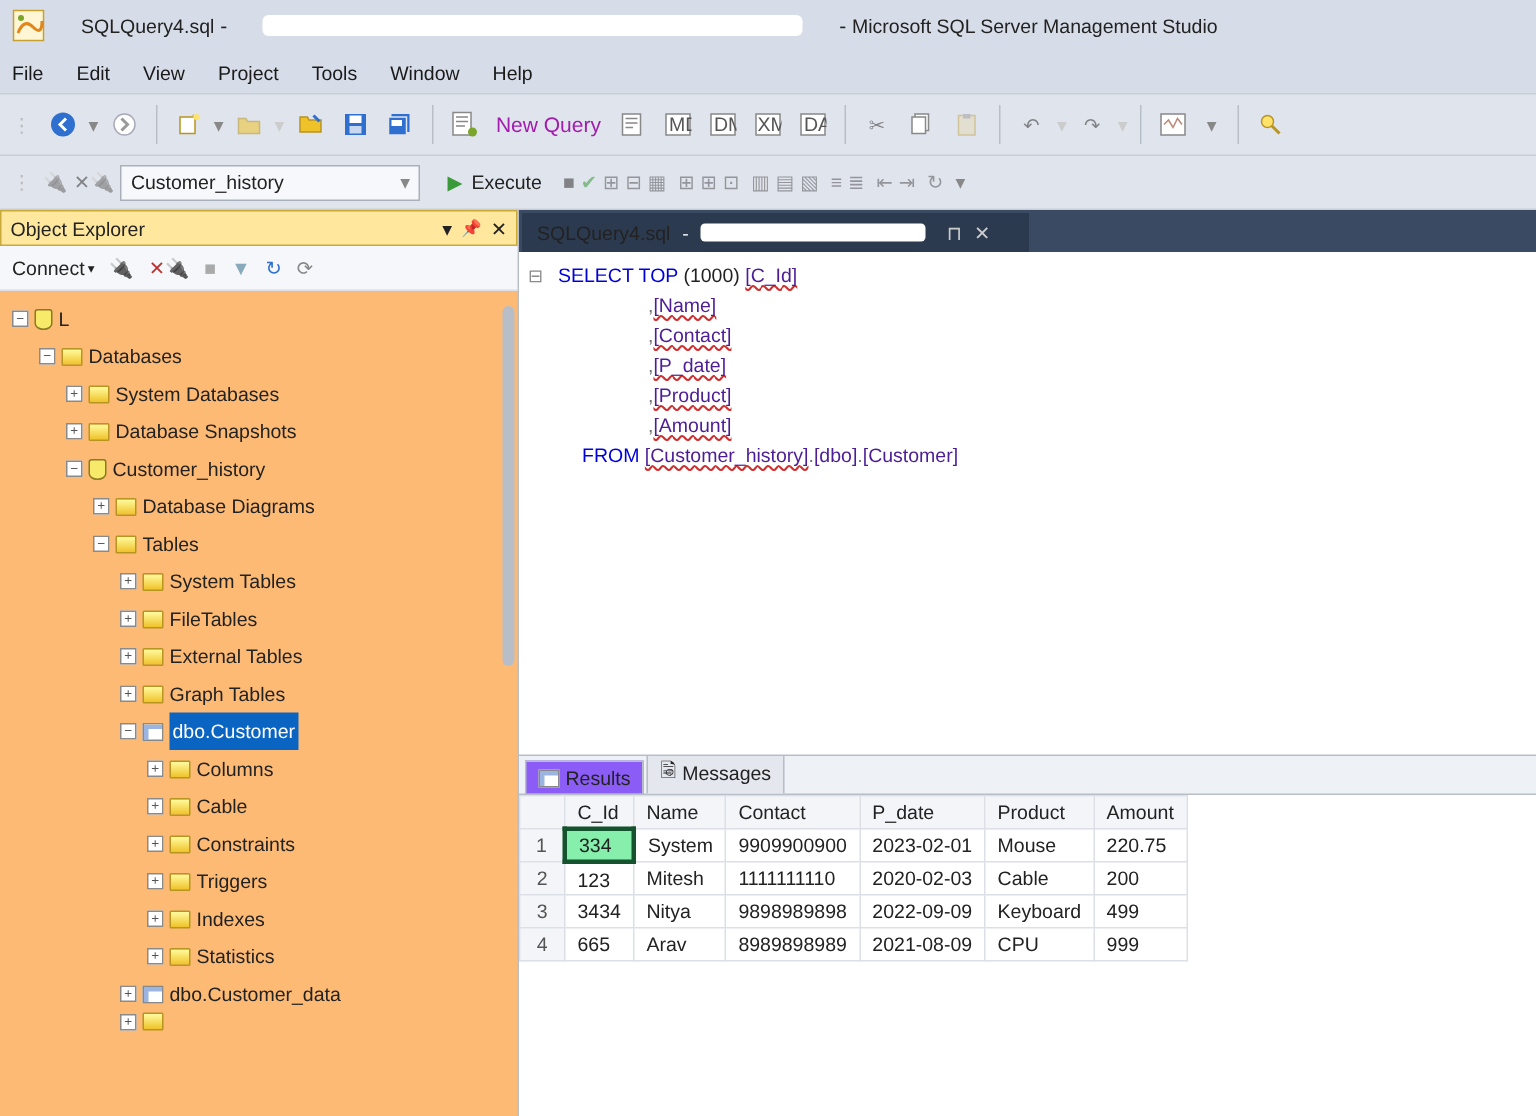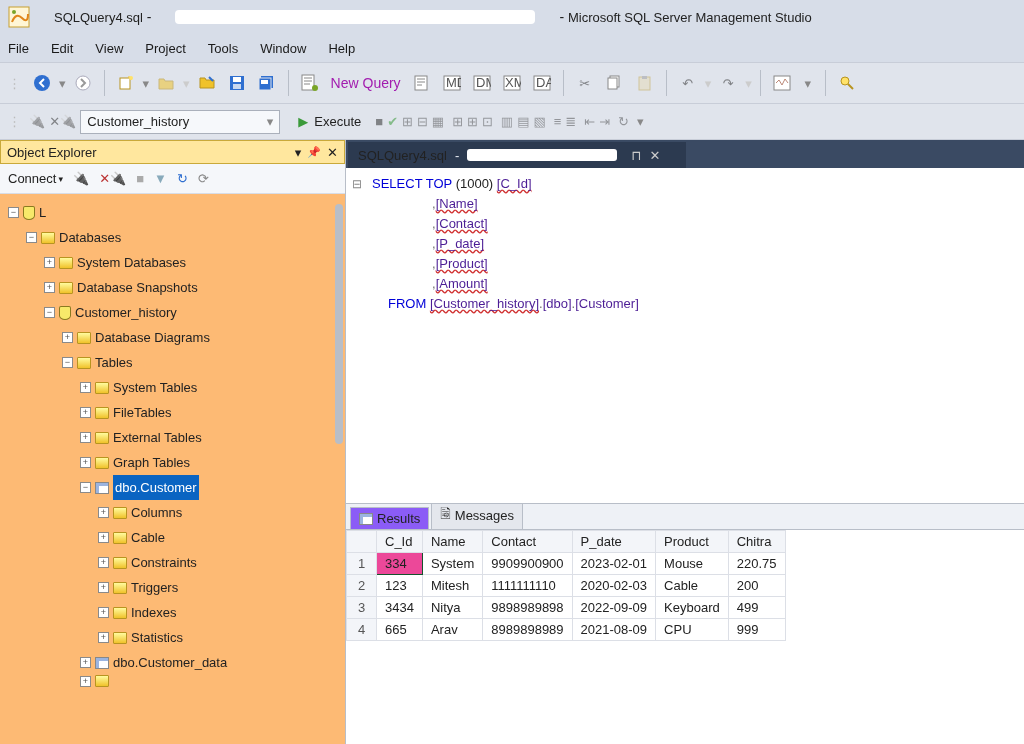--- a/index.html
+++ b/index.html
@@ -47,21 +47,21 @@
   .zoomrow{height:24px;background:#eef1f6;border-bottom:1px solid #b8bec8;display:flex;align-items:center;padding:0 6px;gap:6px;font-size:12px}
   .zoomrow select{border:1px solid #aab0bb;height:18px;font-size:12px}
   .rtabs{height:26px;background:#eef1f6;display:flex;align-items:flex-end;padding-left:4px;gap:2px;border-bottom:1px solid #b8bec8}
   .rtab{padding:3px 8px;background:#8b5cf6;border:1px solid #b8bec8;border-bottom:none;font-size:12px;display:flex;align-items:center;gap:4px}
   .rtab.inactive{background:#e4e7ed}
   .grid{background:#fff;flex:1;overflow:auto}
   table{border-collapse:collapse}
   th,td{border:1px solid #dcdfe6;padding:2px 8px;text-align:left;font-size:13px;height:22px}
   th{background:#f3f5f9;font-weight:normal}
   td.rownum{background:#f3f5f9;color:#555;text-align:center;width:30px}
-  td.selcell{background:#ec4899;border:1px solid #14532d}
+  td.selcell{background:#86efac;border:3px solid #14532d}
   .titlebar .ttl{font-size:14px}
   .titlebar .redact{background:#fff;height:14px;display:inline-block;border-radius:4px}
 </style>
 </head>
 <body>
 
 <div class="titlebar">
   <svg width="22" height="22" viewBox="0 0 22 22">
       <rect x="1" y="1" width="20" height="20" fill="#fff6d6" stroke="#c7a030"></rect>
       <path d="M4 16 Q8 6 14 12 T20 8" stroke="#e0861a" fill="none" stroke-width="2"></path>
@@ -457,21 +457,21 @@
     <div class="grid">
       <table>
         <thead>
             <tr>
           <th></th>
           <th>C_Id</th>
           <th>Name</th>
           <th>Contact</th>
           <th>P_date</th>
           <th>Product</th>
-          <th>Chitra</th>
+          <th>Amount</th>
         </tr>
           </thead>
         <tbody id="resbody">
             <tr>
               <td class="rownum">1</td>
               <td class="selcell">334</td>
               <td>System</td>
               <td>9909900900</td>
               <td>2023-02-01</td>
               <td>Mouse</td>

